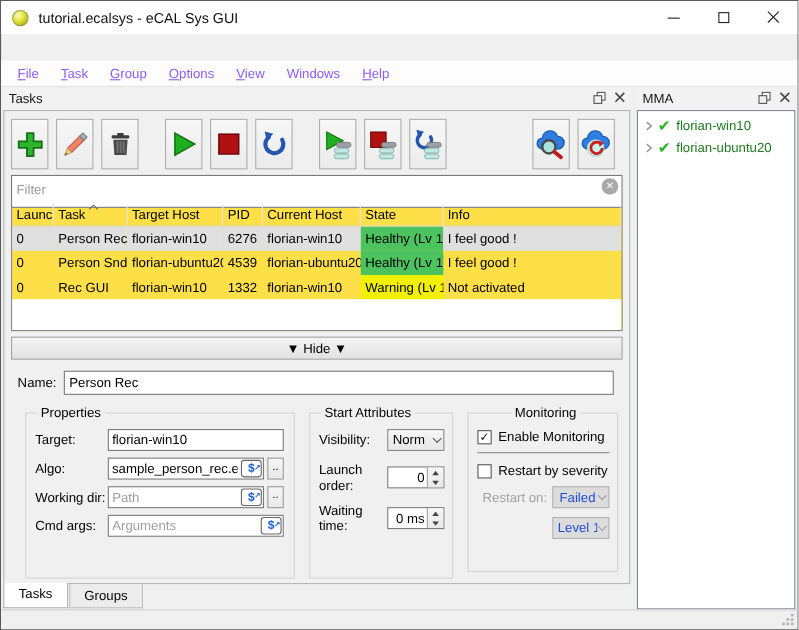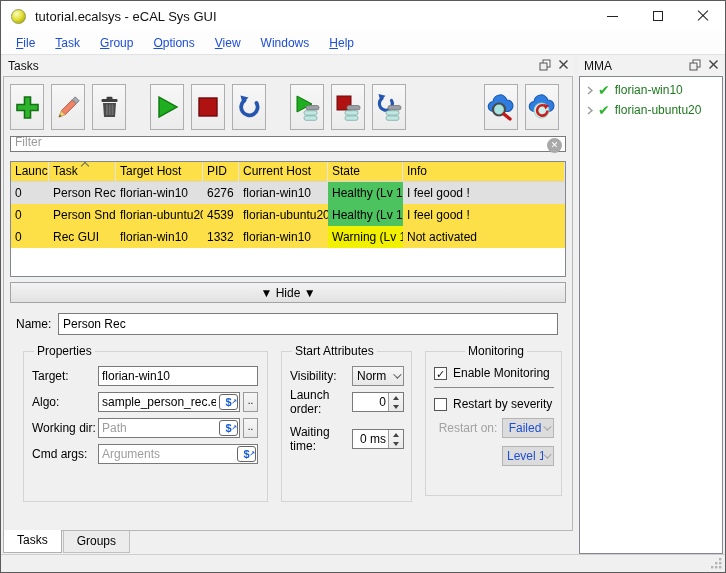--- a/index.html
+++ b/index.html
@@ -17,21 +17,21 @@
   .win-controls { margin-left:auto; display:flex; height:100%; }
   .win-btn { width:45px; height:100%; display:flex; align-items:center; justify-content:center; }
   .glyph-min { width:11px; height:1px; background:#222; }
   .glyph-max { width:10px; height:10px; border:1px solid #222; }
   .glyph-close { position:relative; width:12px; height:12px; }
   .glyph-close::before,.glyph-close::after { content:""; position:absolute; left:-1px; top:5px; width:14px; height:1px; background:#222; }
   .glyph-close::before { transform:rotate(45deg); }
   .glyph-close::after { transform:rotate(-45deg); }
 
   
-  .menubar { height:24px; background:#fdfdfd; display:flex; align-items:center; padding-left:5px; color:#1d4ed8; border-bottom:1px solid #e3e3e3; flex:0 0 auto; }
+  .menubar { height:24px; background:#fdfdfd; display:flex; align-items:center; padding-left:5px; color:#8b5cf6; border-bottom:1px solid #e3e3e3; flex:0 0 auto;margin-top:24px; }
   .menu-item { padding:3px 10px; }
   .mu { text-decoration:underline; }
 
   
   .main { flex:1; display:flex; padding:1px 2px 0 2px; gap:6px; min-height:0; background:#f0f0f0; }
 
   .dock { display:flex; flex-direction:column; min-height:0; }
   .dock-left { width:570px; }
   .dock-right { flex:1; }
   .dock-titlebar { height:20px; display:flex; align-items:center; padding:0 4px 0 5px; background:#f2f2f2; flex:0 0 auto; }
@@ -42,21 +42,21 @@
   
   .toolbar { display:flex; height:47px; flex:0 0 auto; margin:2px 0 4px 0; }
   .tbtn { width:34px; height:46px; display:flex; align-items:center; justify-content:center;
           background:linear-gradient(#f7f7f7,#ebebeb); border:1px solid #aeaeae; margin-right:7px; }
   .tgap { margin-left:17px; }
   .tend { margin-left:auto; }
   .tbtn svg { display:block; }
 
   
   .filter-wrap { position:relative; height:21px; flex:0 0 auto; margin-bottom:5px; }
-  .filter-input { width:100%; height:16px; border:1px solid #7a7a7a; padding:0 22px 4px 4px; font:inherit; background:#fff; }
+  .filter-input { width:100%; height:30px; border:1px solid #7a7a7a; padding:0 22px 4px 4px; font:inherit; background:#fff; }
   .filter-input::placeholder { color:#9a9a9a; }
   .clear-btn { position:absolute; right:4px; top:3px; width:15px; height:15px; border-radius:50%; background:#a9a9a9;
                color:#fff; font-size:9px; line-height:15px; text-align:center; }
   .clear-btn::before { content:"✕"; }
 
   
   .task-table { height:116px; border:1px solid #828790; background:#fde047; display:flex; flex-direction:column; overflow:hidden; flex:0 0 auto; }
   .trow { display:grid; grid-template-columns:38px 67px 87px 36px 89px 75px 1fr; flex:0 0 auto; }
   .thead .cell { border-right:1px solid #e4e4e4; border-bottom:1px solid #d6d6d6; height:20px; line-height:19px; position:relative; }
   .cell { padding:0 4px; white-space:nowrap; overflow:hidden; }
@@ -362,21 +362,21 @@
               <div class="field-rel">
                 <input class="txt" style="width: 160px; padding-right: 23px;" type="text" placeholder="Arguments">
                 <span class="varbtn">$</span>
               </div>
             </div>
           </fieldset>
 
           <fieldset class="grp-start">
             <legend>Start Attributes</legend>
 
-            <div class="frow" style="margin-bottom:2px">
+            <div class="frow" style="margin-bottom:10px">
               <span class="flabel" style="width:62px">Visibility:</span>
               <div class="combo" style="width:52px">
                 <span class="cval">Norm</span>
                 <span class="chev-down"></span>
               </div>
             </div>
 
             <div class="frow" style="margin-bottom:9px">
               <span class="flabel" style="width:62px">Launch order:</span>
               <div class="spinbox">

